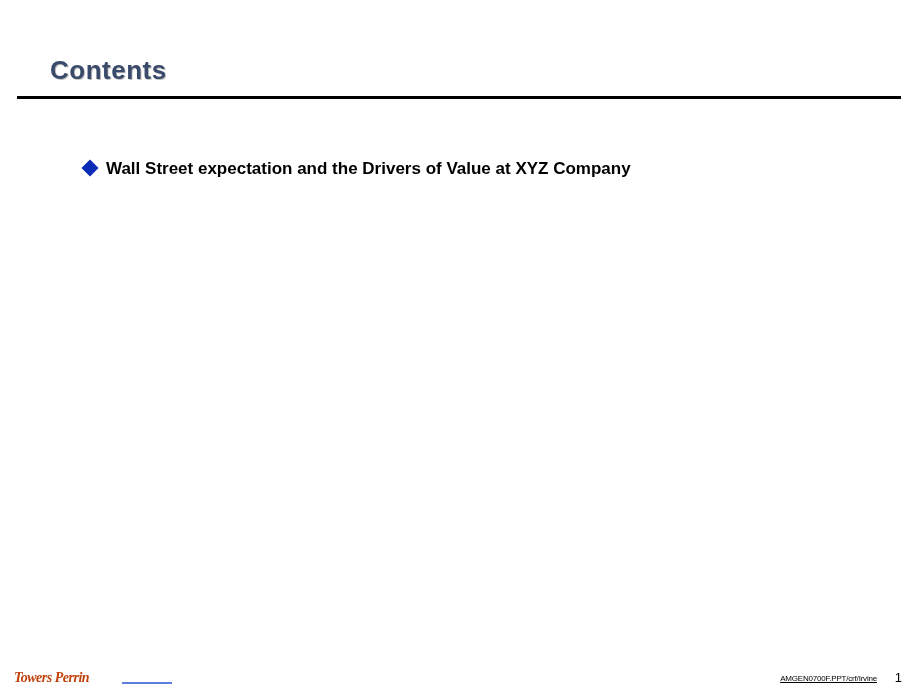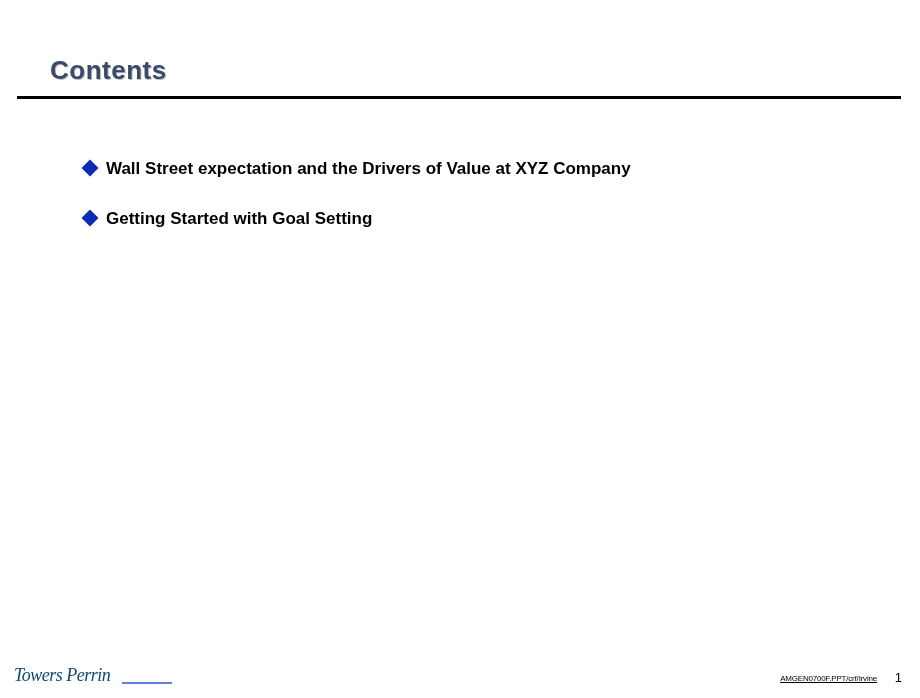--- a/index.html
+++ b/index.html
@@ -6,44 +6,40 @@
   html, body { width: 920px; height: 698px; background: #ffffff; font-family: Arial, Helvetica, sans-serif; overflow: hidden; }
   .slide { position: relative; width: 920px; height: 698px; }
   .title-area { position: absolute; left: 50px; top: 55px; right: 20px; }
   .title-text { font-size: 26px; font-weight: bold; color: #3a4a6a; text-shadow: 1px 1px 0 rgba(0,0,0,0.25); letter-spacing: 0.5px; }
   .title-rule { margin-top: 10px; border: none; border-top: 3px solid #000000; width: 884px; margin-left: -33px; }
   .content-list { position: absolute; left: 84px; top: 158px; width: 760px; }
   .content-item { display: flex; align-items: flex-start; margin-bottom: 28px; text-align: center; }
   .diamond { width: 12px; height: 12px; background: #0a2bb5; transform: rotate(45deg); margin-top: 4px; margin-right: 10px; flex-shrink: 0; }
   .item-text { font-size: 17px; font-weight: bold; color: #000000; line-height: 1.3; }
   .footer { position: absolute; bottom: 6px; left: 0; right: 0; height: 30px; }
-  .brand { position: absolute; left: 14px; bottom: 6px; font-family: "Times New Roman", serif; font-style: italic; font-weight: normal; font-size: 18px; color: #0c4a6e; letter-spacing: -0.5px; }
+  .brand { position: absolute; left: 14px; bottom: 6px; font-family: "Times New Roman", serif; font-style: italic; font-weight: bold; font-size: 14px; color: #c2410c; letter-spacing: -0.5px; }
   .brand-line { position: absolute; left: 122px; bottom: 8px; width: 50px; height: 2px; background: #5f7fdc; }
   .footer-id { position: absolute; right: 43px; bottom: 9px; font-size: 8px; color: #000000; letter-spacing: -0.2px; text-decoration: underline; }
   .page-num { position: absolute; right: 18px; bottom: 7px; font-size: 13px; color: #000000; }
 </style>
 </head>
 <body>
 
 <div class="slide">
 
   <div class="title-area">
     <div class="title-text">Contents</div>
     <hr class="title-rule">
   </div>
 
   <div class="content-list">
     <div class="content-item">
       <div class="diamond"></div>
       <div class="item-text">Wall Street expectation and the Drivers of Value at  XYZ Company</div>
     </div>
-    <div class="content-item">
-      <div class="diamond"></div>
-      <div class="item-text">Getting Started with Goal Setting</div>
-    </div>
   </div>
 
   <div class="footer">
     <div class="brand">Towers Perrin</div>
     <div class="brand-line"></div>
     <div class="footer-id">AMGEN0700F.PPT/crf/Irvine</div>
     <div class="page-num">1</div>
   </div>
 
 </div>

